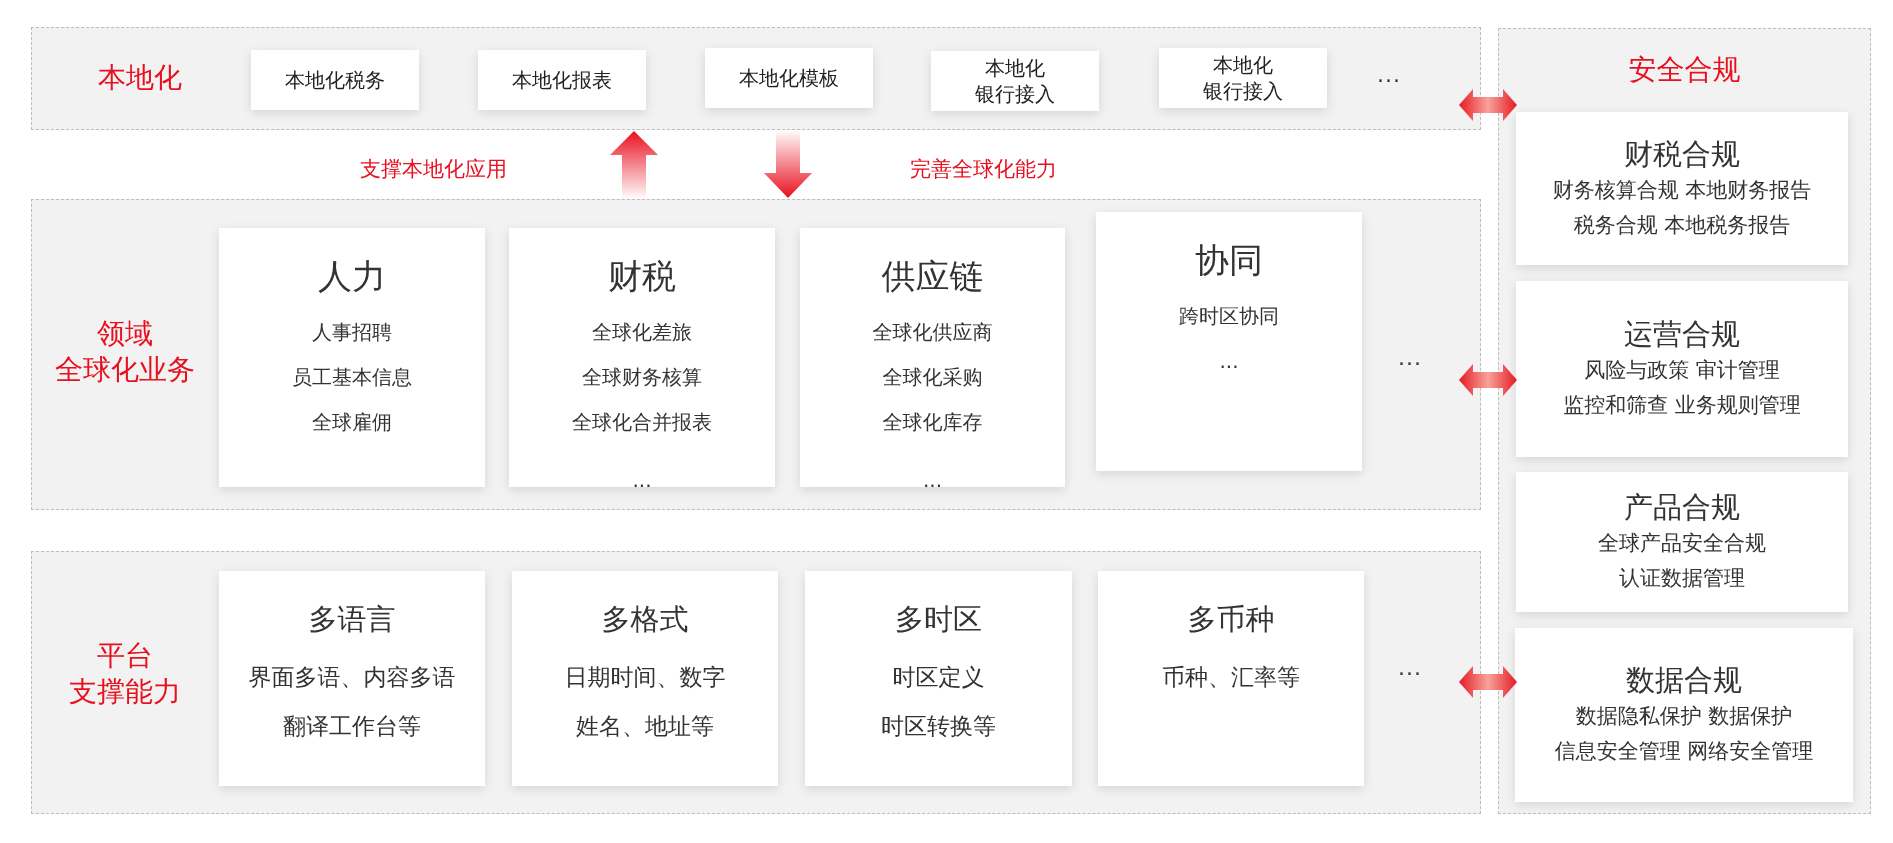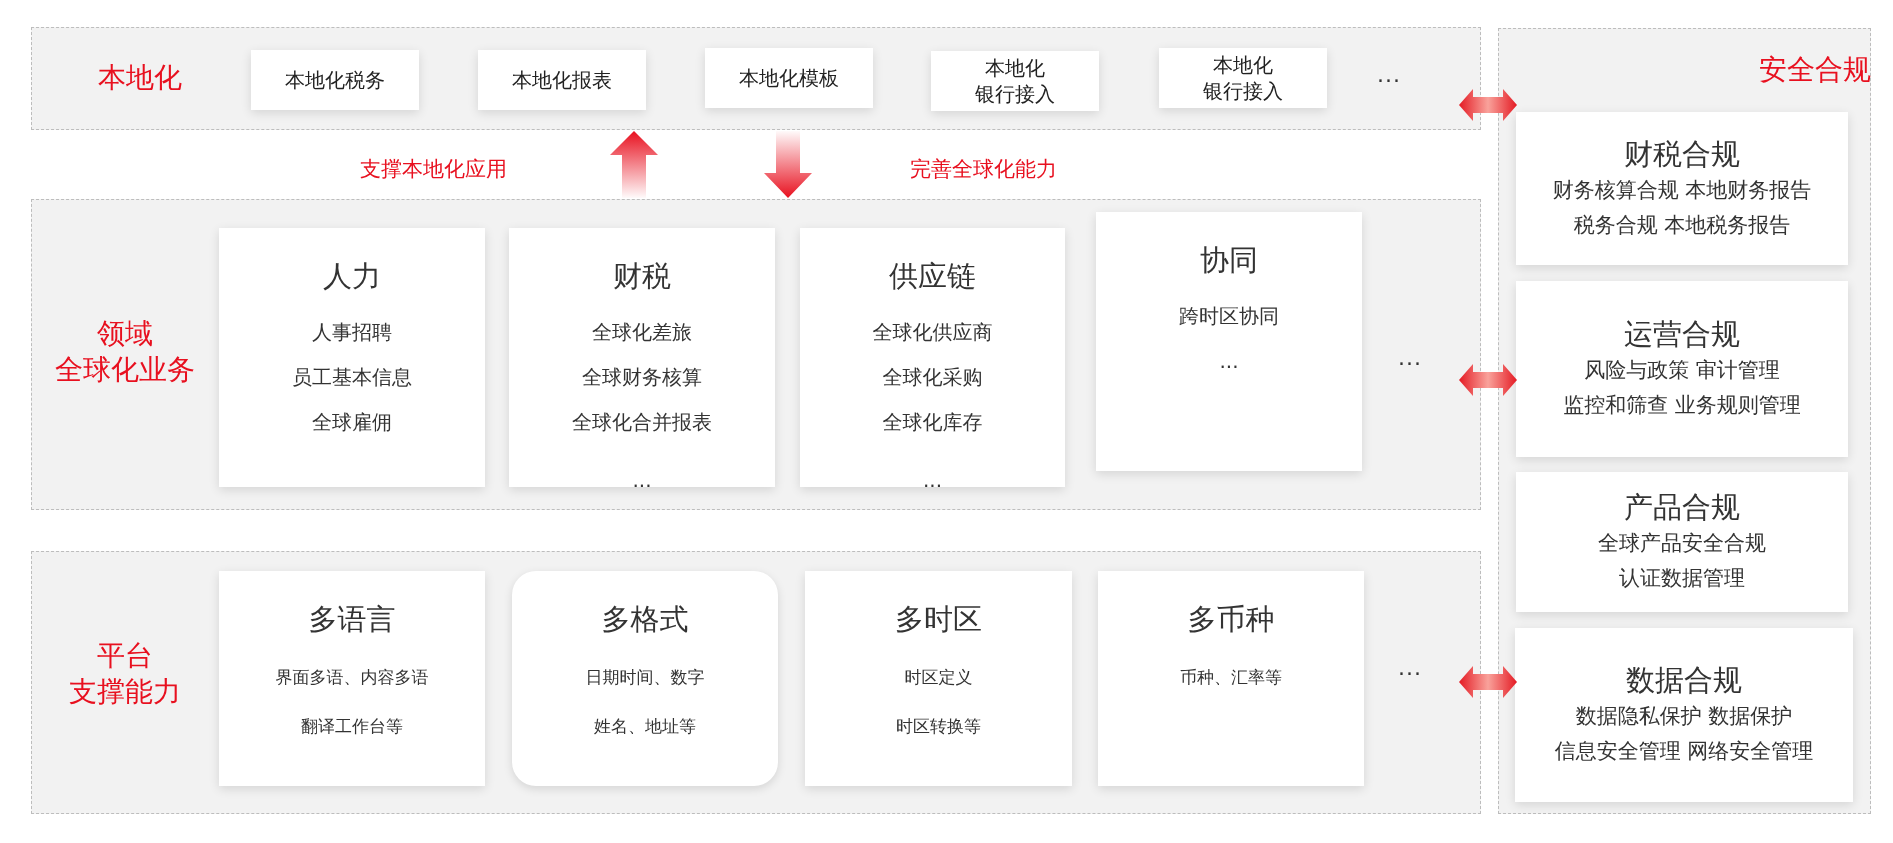--- a/index.html
+++ b/index.html
@@ -2,25 +2,25 @@
 <html><head>
 <meta charset="utf-8">
 <style>
   html,body{margin:0;padding:0;background:#ffffff;}
   body{width:1893px;height:843px;position:relative;overflow:hidden;font-family:"DejaVu Sans","Liberation Sans",sans-serif;color:#333;}
   .panel{position:absolute;background:#f2f2f2;border:1px dashed #bdbdbd;box-sizing:border-box;}
   .red-label{position:absolute;color:#e8101f;font-size:28px;text-align:center;line-height:1.3;}
   .card{position:absolute;background:#fff;box-shadow:0 3px 10px rgba(0,0,0,0.12);box-sizing:border-box;}
   .loc-card{display:flex;align-items:center;justify-content:center;text-align:center;font-size:20px;color:#222;line-height:1.3;white-space:pre-line;}
   .dom-card{text-align:center;color:#333;}
-  .dom-card .title{font-size:29px;margin-top:28px;height:40px;line-height:40px;}
+  .dom-card .title{font-size:34px;margin-top:28px;height:40px;line-height:40px;}
   .dom-card .items{margin-top:14px;}
   .dom-card .item{font-size:20px;height:45px;line-height:45px;}
   .plat-card .title{font-size:29px;margin-top:28px;height:40px;line-height:40px;}
-  .plat-card .item{font-size:17px;height:49px;line-height:49px;}
+  .plat-card .item{font-size:23px;height:49px;line-height:49px;}
   .plat-card .items{margin-top:14px;}
   .ellipsis{position:absolute;font-size:22px;color:#333;letter-spacing:1px;}
   .flow-label{position:absolute;color:#e8101f;font-size:21px;white-space:nowrap;}
   .comp-card{text-align:center;color:#333;display:flex;flex-direction:column;justify-content:center;align-items:center;}
   .comp-card .ctitle{font-size:29px;font-weight:normal;color:#333;line-height:38px;}
   .comp-card .cline{font-size:21px;line-height:35px;color:#333;}
   .dbl-arrow{position:absolute;}
 </style>
 </head>
 <body>
@@ -112,21 +112,21 @@
   <div>支撑能力</div>
 </div>
 
 <div class="card dom-card plat-card" style="left:219px;top:571px;width:266px;height:215px;">
   <div class="title">多语言</div>
   <div class="items">
     <div class="item">界面多语、内容多语</div>
     <div class="item">翻译工作台等</div>
   </div>
 </div>
-<div class="card dom-card plat-card" style="left:512px;top:571px;width:266px;height:215px;border-radius:24px;">
+<div class="card dom-card plat-card" style="left:512px;top:571px;width:266px;height:215px;">
   <div class="title">多格式</div>
   <div class="items">
     <div class="item">日期时间、数字</div>
     <div class="item">姓名、地址等</div>
   </div>
 </div>
 <div class="card dom-card plat-card" style="left:805px;top:571px;width:267px;height:215px;">
   <div class="title">多时区</div>
   <div class="items">
     <div class="item">时区定义</div>
@@ -135,21 +135,21 @@
 </div>
 <div class="card dom-card plat-card" style="left:1098px;top:571px;width:266px;height:215px;">
   <div class="title">多币种</div>
   <div class="items">
     <div class="item">币种、汇率等</div>
   </div>
 </div>
 <div class="ellipsis" style="left:1398px;top:655px;">...</div>
 
 <div class="panel" style="left:1498px;top:28px;width:373px;height:786px;"></div>
-<div class="red-label" style="left:1498px;top:52px;width:373px;text-align:right;">安全合规</div>
+<div class="red-label" style="left:1498px;top:52px;width:373px;">安全合规</div>
 
 <div class="card comp-card" style="left:1516px;top:112px;width:332px;height:153px;">
   <div class="ctitle">财税合规</div>
   <div class="cline">财务核算合规 本地财务报告</div>
   <div class="cline">税务合规 本地税务报告</div>
 </div>
 <div class="card comp-card" style="left:1516px;top:281px;width:332px;height:176px;">
   <div class="ctitle">运营合规</div>
   <div class="cline">风险与政策 审计管理</div>
   <div class="cline">监控和筛查 业务规则管理</div>

